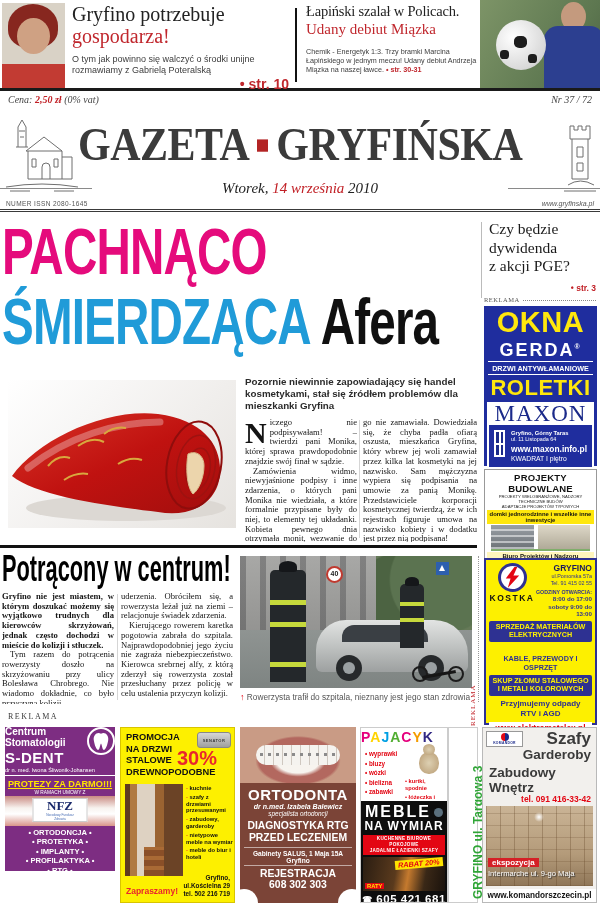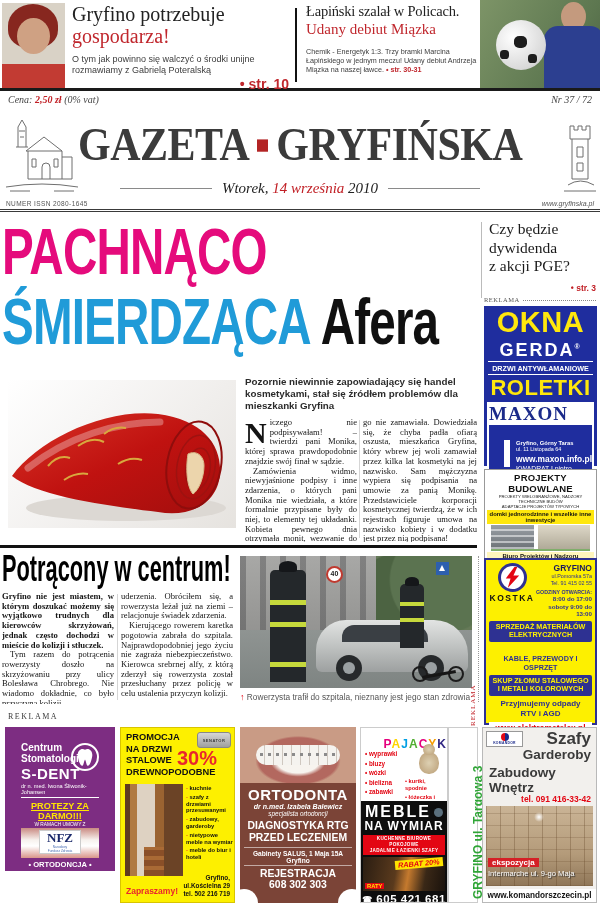--- a/index.html
+++ b/index.html
@@ -34,21 +34,21 @@
 
   
   .price-row{position:absolute;left:0;top:94px;width:600px;height:15px;font-family:"Liberation Serif",serif;font-style:italic;font-size:10px;color:#444;}
   .price-row .rp{color:#c12026;font-weight:bold;}
 
   
   .masthead{position:absolute;left:0;top:111px;width:600px;height:97px;}
   .mast-title{position:absolute;left:78px;right:78px;top:6px;text-align:center;font-family:"Liberation Serif",serif;
               font-weight:bold;font-size:42px;letter-spacing:-0.5px;color:#3b3b3b;transform:scaleY(1.12);transform-origin:center top;white-space:nowrap;}
   .rsq{display:inline-block;width:11px;height:11px;background:#b32425;margin:0 8px 6px;vertical-align:middle;}
-  .mast-date{position:absolute;left:0;right:0;top:69px;display:flex;align-items:center;justify-content:center;gap:10px;
+  .mast-date{position:absolute;left:0;right:0;top:69px;display:flex;align-items:center;justify-content:space-between;gap:10px;
              font-family:"Liberation Serif",serif;font-style:italic;font-size:15px;color:#222;}
   .dline{width:92px;height:1px;background:#8a8a8a;}
   .issn{position:absolute;left:6px;bottom:1px;font-size:6.5px;letter-spacing:0.4px;color:#555;}
   .site{position:absolute;right:6px;bottom:1px;font-size:7px;font-style:italic;color:#555;}
   .double-rule{position:absolute;left:0;top:209px;width:600px;height:3px;border-top:1.5px solid #3a3a3a;border-bottom:1.5px solid #3a3a3a;box-sizing:border-box;}
 
   
   .hl1{position:absolute;left:2px;top:219px;font-weight:bold;font-size:58px;line-height:58px;letter-spacing:-1px;
        color:#e50b7c;transform:scale(0.82,1.12);transform-origin:left top;white-space:nowrap;}
   .hl2{position:absolute;left:2px;top:289px;font-weight:bold;font-size:58px;line-height:58px;letter-spacing:-1px;
@@ -64,22 +64,22 @@
               font-size:6.5px;letter-spacing:0.5px;color:#555;font-family:"Liberation Serif",serif;}
   .rekl-right .dots{flex:1;border-bottom:1px dotted #888;height:1px;}
 
   .okna{position:absolute;left:484px;top:306px;width:113px;height:160px;background:#1f2d9e;box-sizing:border-box;padding-top:2px;}
   .ok1{color:#ffe70c;font-weight:bold;font-size:29px;line-height:29px;text-align:center;letter-spacing:0.5px;}
   .ok2{color:#fff;font-weight:bold;font-size:18px;line-height:19px;text-align:center;letter-spacing:2px;}
   .ok2 sup{font-size:7px;}
   .ok3{margin:1px 4px;border-top:1px solid #fff;border-bottom:1px solid #fff;color:#fff;font-size:7.2px;font-weight:bold;text-align:center;padding:1.5px 0;}
   .ok4{color:#ffe70c;font-weight:bold;font-size:22px;line-height:24px;text-align:center;letter-spacing:0.5px;}
   .maxon-box{margin:2px 3px 0;background:#fff;padding:1px 2px 2px;}
-  .maxon{color:#1b2a8a;font-family:"Liberation Serif",serif;font-weight:bold;font-size:19px;line-height:21px;text-align:left;letter-spacing:1px;}
-  .maxon-in{background:#1f2d9e;margin-top:1px;padding:15px;display:flex;gap:6px;}
+  .maxon{color:#1b2a8a;font-family:"Liberation Serif",serif;font-weight:normal;font-size:23px;line-height:21px;text-align:center;letter-spacing:1px;}
+  .maxon-in{background:#1f2d9e;margin-top:1px;padding:5px;display:flex;gap:6px;}
   .win{width:22px;height:27px;background:#fff;display:grid;grid-template-columns:1fr 1fr;grid-template-rows:1fr 1fr;gap:2px;padding:2px;box-sizing:border-box;}
   .win div{background:#1b2a8a;}
   .mx-t{color:#fff;text-align:left;}
   .mx1{font-size:5.8px;font-weight:bold;}
   .mx2{font-size:5.4px;}
   .mx3{font-size:8.4px;font-weight:bold;margin-top:2px;}
   .mx4{font-size:6.8px;margin-top:1px;}
   .ok-phone{color:#ffe70c;font-weight:bold;font-style:italic;font-size:16.5px;text-align:center;margin-top:2px;}
 
   .projekty{position:absolute;left:484px;top:469px;width:113px;height:90px;background:#fff;border:1px solid #999;
@@ -149,21 +149,21 @@
   .k-hl{font-size:5.3px;font-weight:bold;margin-top:3px;}
   .k-h{font-size:6.2px;font-weight:bold;line-height:7.5px;}
   .k-bar{background:#2e3192;color:#fdf000;font-weight:bold;text-align:center;font-size:7.2px;line-height:8.5px;margin:3px 3px 0;padding:2px 0;border-radius:2px;}
   .k-mid{color:#2e3192;font-weight:bold;text-align:center;font-size:7.2px;margin-top:12px;}
   .k-foot{color:#2e3192;font-weight:bold;text-align:center;font-size:8px;line-height:10px;margin-top:3px;}
   .k-web{background:#ffffff;color:#e30613;font-weight:bold;text-align:center;font-size:8.4px;margin:3px 3px 0;padding:1px 0;}
 
   .rekl-bottom{position:absolute;left:8px;top:712px;font-family:"Liberation Serif",serif;font-size:8px;letter-spacing:1.5px;color:#3c3c3c;}
 
   
-  .sdent{position:absolute;left:5px;top:727px;width:110px;height:144px;background:#7d2d82;color:#fff;box-sizing:border-box;padding:16px;overflow:hidden;}
+  .sdent{position:absolute;left:5px;top:727px;width:110px;height:144px;background:#7d2d82;color:#fff;box-sizing:border-box;padding:0;overflow:hidden;}
   .sd-top{position:relative;}
   .sd-l1{font-weight:bold;font-size:10px;line-height:10.5px;}
   .sd-brand{font-weight:bold;font-size:15px;letter-spacing:0.5px;margin-top:1px;}
   .tooth{position:absolute;right:0;top:0;width:28px;height:28px;border:2px solid #fff;border-radius:50%;box-sizing:border-box;}
   .sd-doc{font-size:5.6px;margin-top:1px;border-bottom:1px solid #fff;padding-bottom:2px;}
   .sd-promo{color:#ffe400;font-weight:bold;font-size:9.2px;text-align:center;text-decoration:underline;margin-top:3px;}
   .sd-sub{font-size:4.8px;text-align:center;margin-top:1px;}
   .sd-photo{position:relative;height:30px;margin-top:1px;background:linear-gradient(180deg,#c98a82,#f7f2ee 40%,#ffffff 60%,#d9958a);}
   .nfz{position:absolute;left:50%;transform:translateX(-50%);top:2px;background:#fff;border:1px solid #ccc;padding:0 7px;text-align:center;}
   .nfz-t{font-family:"Liberation Serif",serif;font-weight:bold;color:#1b2a6b;font-size:13px;line-height:14px;}
@@ -199,21 +199,21 @@
   .or-l{font-size:10.4px;font-weight:bold;line-height:12px;}
   .or-l.first{margin-top:3px;}
   .or-addr{font-size:6.6px;font-weight:bold;margin:3px 4px 0;border-top:1px solid rgba(255,255,255,.55);border-bottom:1px solid rgba(255,255,255,.55);padding:1.5px 0;}
   .or-reg{font-size:10.4px;font-weight:bold;margin-top:2px;}
   .or-phone{font-size:10.4px;font-weight:bold;}
   .or-c{position:absolute;bottom:-14px;width:28px;height:28px;background:#fff;border-radius:50%;}
   .or-c.l{left:-10px;} .or-c.r{right:-10px;}
 
   
   .pajacyk{position:absolute;left:360px;top:727px;width:88px;height:176px;background:#fff;border:1px solid #ccc;box-sizing:border-box;overflow:hidden;}
-  .pj-logo{text-align:right;font-weight:bold;font-size:12px;letter-spacing:1px;margin-top:9px;}
+  .pj-logo{text-align:left;font-weight:bold;font-size:14px;letter-spacing:1px;margin-top:1px;}
   .c0{color:#e5007d;} .c1{color:#ffd400;} .c2{color:#009fe3;} .c3{color:#52ae32;} .c4{color:#e5007d;} .c5{color:#f59c00;} .c6{color:#312783;}
   .pj-il{position:absolute;left:4px;top:21px;width:42px;color:#e30613;font-weight:bold;font-size:6.3px;line-height:9.6px;}
   .pj-ir{position:absolute;left:44px;top:50px;width:42px;color:#e30613;font-weight:bold;font-size:5.7px;line-height:6.8px;}
   .pj-ir div{margin-bottom:2px;}
   .teddy{position:absolute;right:8px;top:24px;width:20px;height:22px;background:radial-gradient(#ddd0b2,#b89b72);border-radius:48%;}
   .teddy:before{content:"";position:absolute;left:4px;top:-8px;width:12px;height:11px;background:radial-gradient(#ddd0b2,#b89b72);border-radius:50%;}
   .meble{position:absolute;left:0;top:73px;width:100%;height:102px;background:#0d0d0d;color:#fff;text-align:center;}
   .mb1{font-size:16px;font-weight:bold;letter-spacing:2px;line-height:17px;margin-top:2px;}
   .mb-badge{display:inline-block;width:9px;height:9px;border-radius:50%;background:#5a6f7d;vertical-align:middle;margin-left:3px;}
   .mb2{font-size:12px;font-weight:bold;letter-spacing:1px;line-height:13px;}

